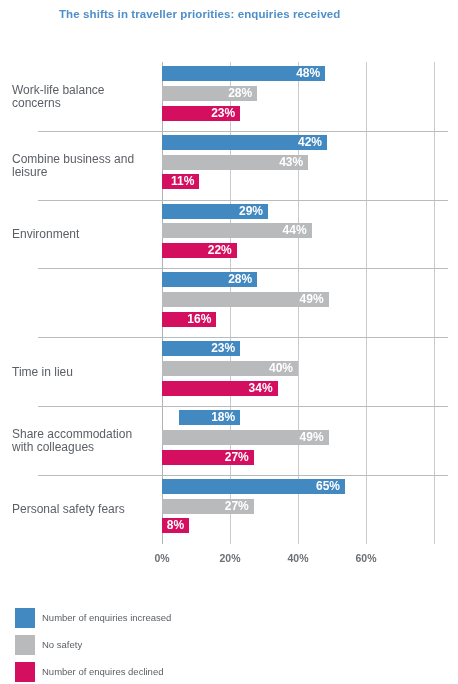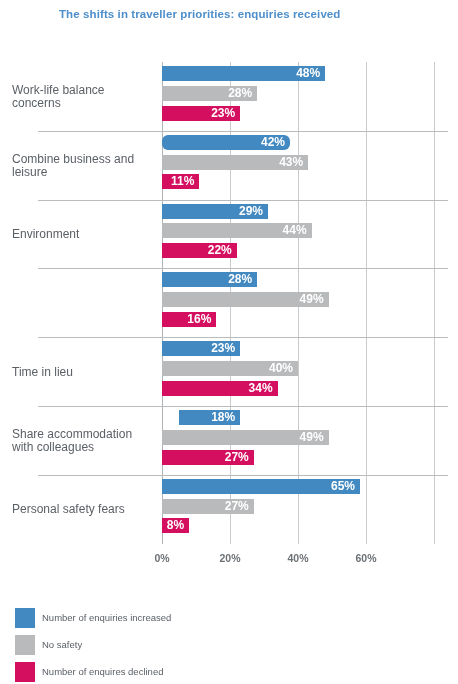--- a/index.html
+++ b/index.html
@@ -208,21 +208,21 @@
               <span class="bar-value">23%</span>
             </div>
           </div>
         </div>
       </div>
       <div class="row-group">
         <div class="sep"></div>
         <div class="row-label">Combine business and leisure</div>
         <div class="bars">
           <div class="bar-track">
-            <div class="bar increased" style="width: 128px; border-radius: 6px;">
+            <div class="bar increased" style="width: 165px;">
               <span class="bar-value">42%</span>
             </div>
           </div>
           <div class="bar-track">
             <div class="bar nochange" style="width: 146.2px;">
               <span class="bar-value">43%</span>
             </div>
           </div>
           <div class="bar-track">
             <div class="bar declined" style="width: 37.4px;">
@@ -312,21 +312,21 @@
               <span class="bar-value">27%</span>
             </div>
           </div>
         </div>
       </div>
       <div class="row-group">
         <div class="sep"></div>
         <div class="row-label">Personal safety fears</div>
         <div class="bars">
           <div class="bar-track">
-            <div class="bar increased" style="width: 198px;">
+            <div class="bar increased" style="width: 183px;">
               <span class="bar-value">65%</span>
             </div>
           </div>
           <div class="bar-track">
             <div class="bar nochange" style="width: 91.8px;">
               <span class="bar-value">27%</span>
             </div>
           </div>
           <div class="bar-track">
             <div class="bar declined" style="width: 27.2px;">

